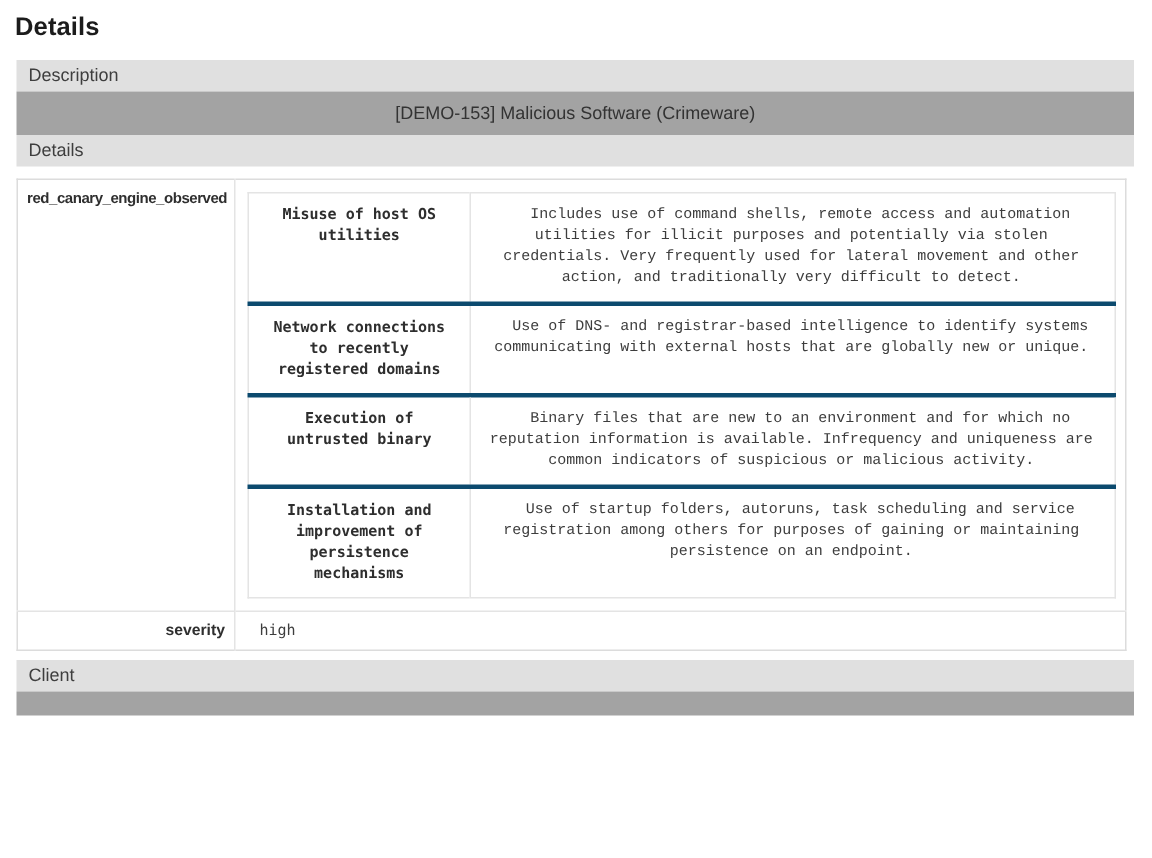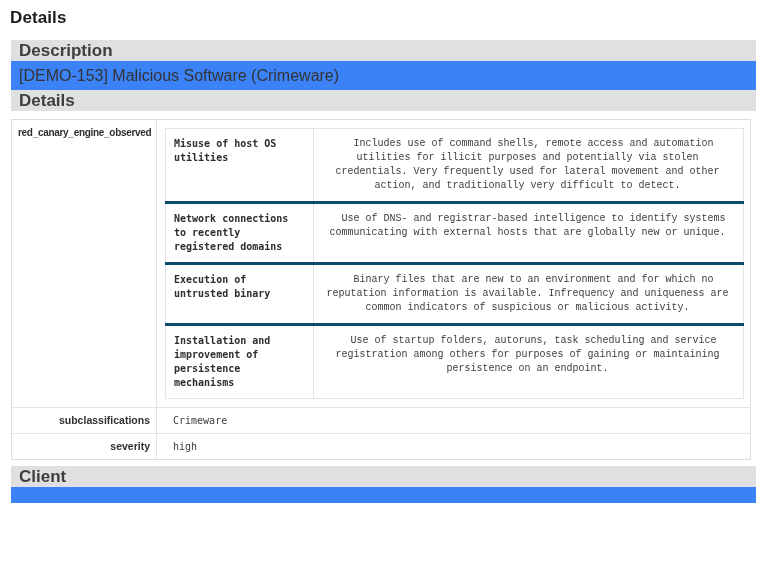--- a/index.html
+++ b/index.html
@@ -19,31 +19,32 @@
     color: #1c1c1c;
     letter-spacing: 0.1px;
   }
   .content {
     margin-left: 11px;
     width: 745px;
   }
   .section-bar {
     background: #e0e0e0;
     padding: 4px 8px;
-    font-size: 17px;
-    font-weight: bold;
+    font-size: 12px;
+    font-weight: normal;
     color: #3e3e3e;
     line-height: 13px;
   }
   .plain-row {
-    background: #3b82f6;
+    background: #a3a3a3;
     padding: 8px 8px;
-    font-size: 16px;
+    font-size: 12px;
     color: #333333;
     line-height: 13px;
+    text-align: center;
   }
   .table-wrap { padding: 8px 0 6px 0; }
 
   table { border-collapse: collapse; }
   .outer-table {
     width: 740px;
     border: 1px solid #dcdcdc;
     table-layout: fixed;
   }
   .outer-table td { vertical-align: top; }
@@ -82,21 +83,21 @@
     table-layout: fixed;
   }
   .inner-table td { vertical-align: top; }
   .inner-table tr + tr td { border-top: 3px solid #0c4a6e; }
   .inner-label-col { width: 148px; }
   .inner-label {
     font-family: "DejaVu Sans Mono", "Liberation Mono", monospace;
     font-size: 10px;
     font-weight: bold;
     color: #2e2e2e;
-    text-align: left;
+    text-align: center;
     padding: 8px 8px;
     line-height: 14px;
   }
   .inner-value {
     font-family: Liberation Mono, monospace;
     font-size: 10px;
     color: #3d3d3d;
     padding: 8px 10px 8px 8px;
     line-height: 14px;
     text-indent: 12px;
@@ -140,24 +141,20 @@
               </tr>
               <tr>
                 <td class="inner-label-col inner-label">Installation and improvement of persistence mechanisms</td>
                 <td class="inner-value">Use of startup folders, autoruns, task scheduling and service registration among others for purposes of gaining or maintaining persistence on an endpoint.</td>
               </tr>
             </tbody>
                 </table>
           </td>
         </tr>
         <tr>
-          <td class="outer-label-col outer-label field-label">subclassifications</td>
-          <td class="outer-value-cell field-value">Crimeware</td>
-        </tr>
-        <tr>
           <td class="outer-label-col outer-label field-label">severity</td>
           <td class="outer-value-cell field-value">high</td>
         </tr>
       </tbody>
         </table>
     </div>
 
     <div class="section-bar">Client</div>
     <div class="plain-row">
       

